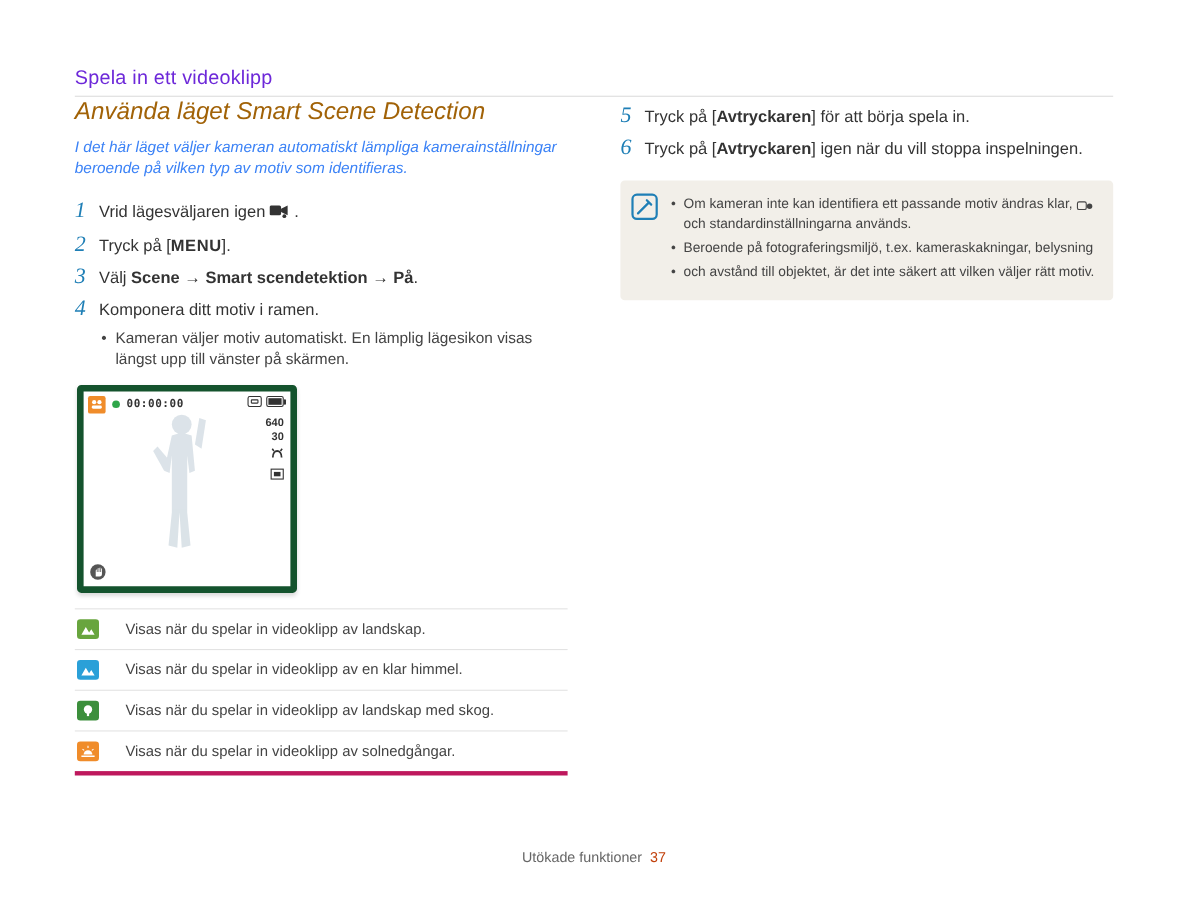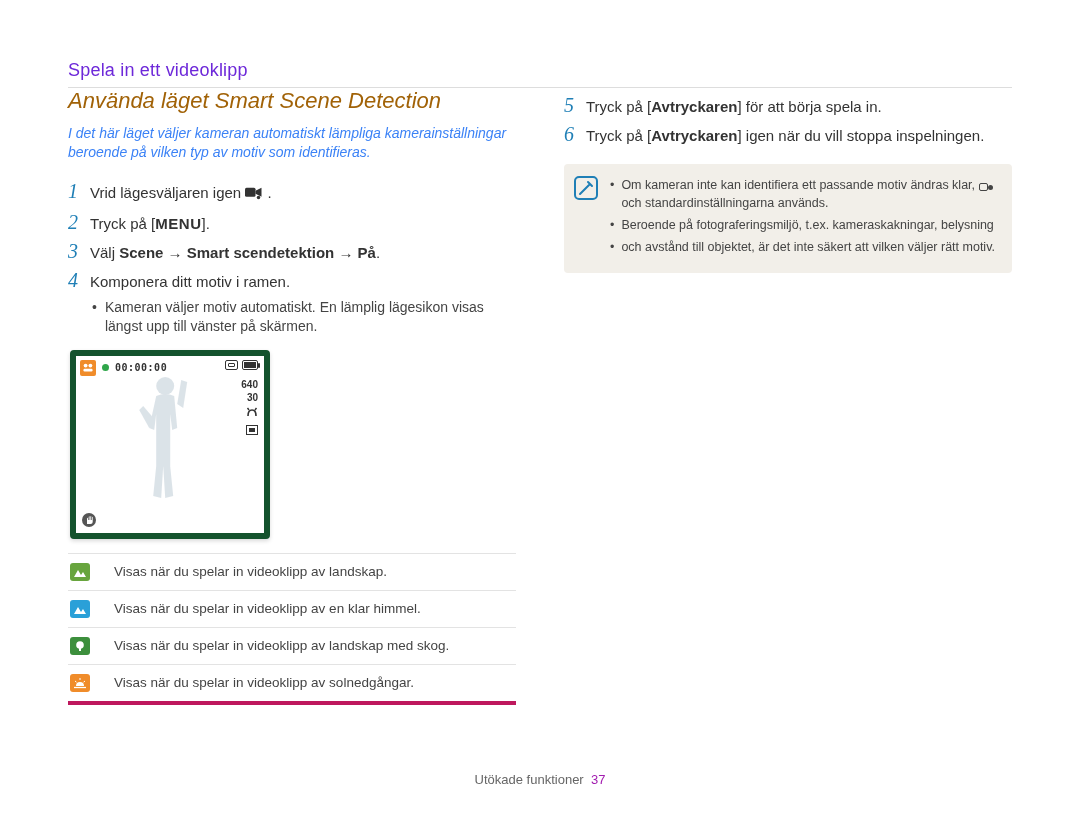--- a/index.html
+++ b/index.html
@@ -161,21 +161,21 @@
   .note-box ul li { display:flex; gap:7px; margin-bottom:4px; }
   .note-box ul li .b { flex:0 0 auto; }
   .note-box .rec-icon { display:inline-flex; align-items:center; gap:2px; vertical-align:-2px; }
   .note-box .rec-icon .a { width:9px; height:8px; border:1.3px solid #444; border-radius:2px; }
   .note-box .rec-icon .b2 { width:5px; height:5px; background:#444; border-radius:50%; margin-left:-2px; }
 
   .footer {
     position:absolute; bottom:28px; left:0; right:0;
     text-align:center; font-size:13px; color:#666;
   }
-  .footer .pg { color:#a21caf; }
+  .footer .pg { color:#c2410c; }
 </style>
 </head>
 <body>
 
 <div class="breadcrumb">Spela in ett videoklipp</div>
 
 <div class="cols">
 
   <div class="col">
     <h2 class="section-title">Använda läget Smart Scene Detection</h2>

